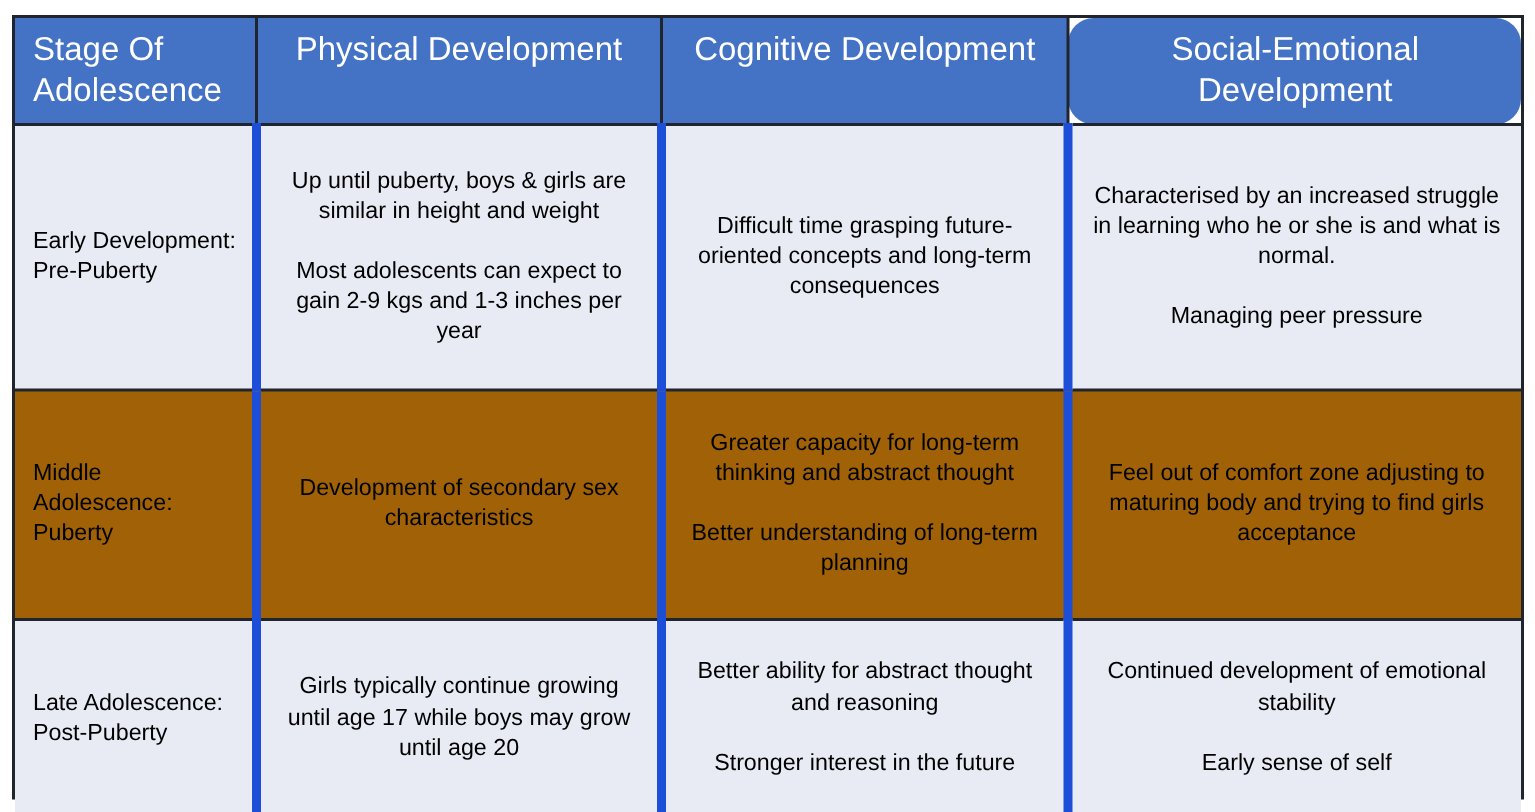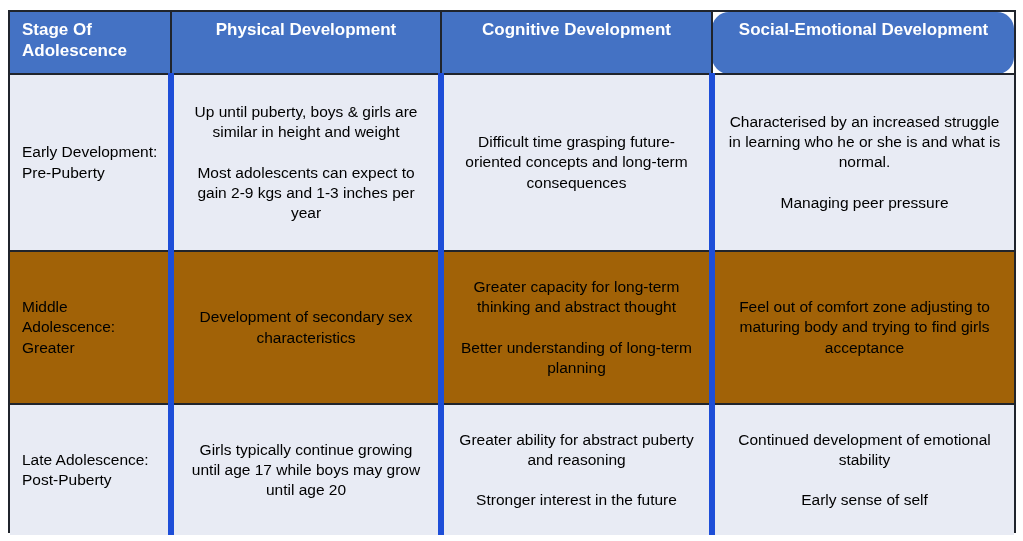--- a/index.html
+++ b/index.html
@@ -33,22 +33,22 @@
   }
 
   table.dev-table col.c1 { width: 161px; }
   table.dev-table col.c2 { width: 270px; }
   table.dev-table col.c3 { width: 271px; }
   table.dev-table col.c4 { width: 302px; }
 
   thead th {
     background: #4472c4;
     color: #ffffff;
-    font-weight: bold;
-    font-size: 17px;
+    font-weight: normal;
+    font-size: 22px;
     line-height: 1.22;
     border-right: 2px solid #20242c;
     border-bottom: 2px solid #20242c;
     padding: 8px 10px 8px 10px;
     vertical-align: top;
     text-align: center;
     box-sizing: border-box;
   }
   thead th:last-child { border-right: none; border-radius: 17px; }
   thead th.th-stage {
@@ -117,40 +117,40 @@
         <td>
           <p class="cell-block">Difficult time grasping future-oriented concepts and long-term consequences</p>
         </td>
         <td>
           <p class="cell-block">Characterised by an increased struggle in learning who he or she is and what is normal.</p>
           <p class="cell-block">Managing peer pressure</p>
         </td>
       </tr>
 
       <tr class="row-plain row-h2">
-        <td class="stage-cell">Middle Adolescence: Greater</td>
+        <td class="stage-cell">Middle Adolescence: Puberty</td>
         <td>
           <p class="cell-block">Development of secondary sex characteristics</p>
         </td>
         <td>
           <p class="cell-block">Greater capacity for long-term thinking and abstract thought</p>
           <p class="cell-block">Better understanding of long-term planning</p>
         </td>
         <td>
           <p class="cell-block">Feel out of comfort zone adjusting to maturing body and trying to find girls acceptance</p>
         </td>
       </tr>
 
       <tr class="row-shaded row-h3">
         <td class="stage-cell">Late Adolescence: Post-Puberty</td>
         <td>
           <p class="cell-block">Girls typically continue growing until age 17 while boys may grow until age 20</p>
         </td>
         <td>
-          <p class="cell-block">Greater ability for abstract puberty and reasoning</p>
+          <p class="cell-block">Better ability for abstract thought and reasoning</p>
           <p class="cell-block">Stronger interest in the future</p>
         </td>
         <td>
           <p class="cell-block">Continued development of emotional stability</p>
           <p class="cell-block">Early sense of self</p>
         </td>
       </tr>
 
     </tbody>
   </table>

